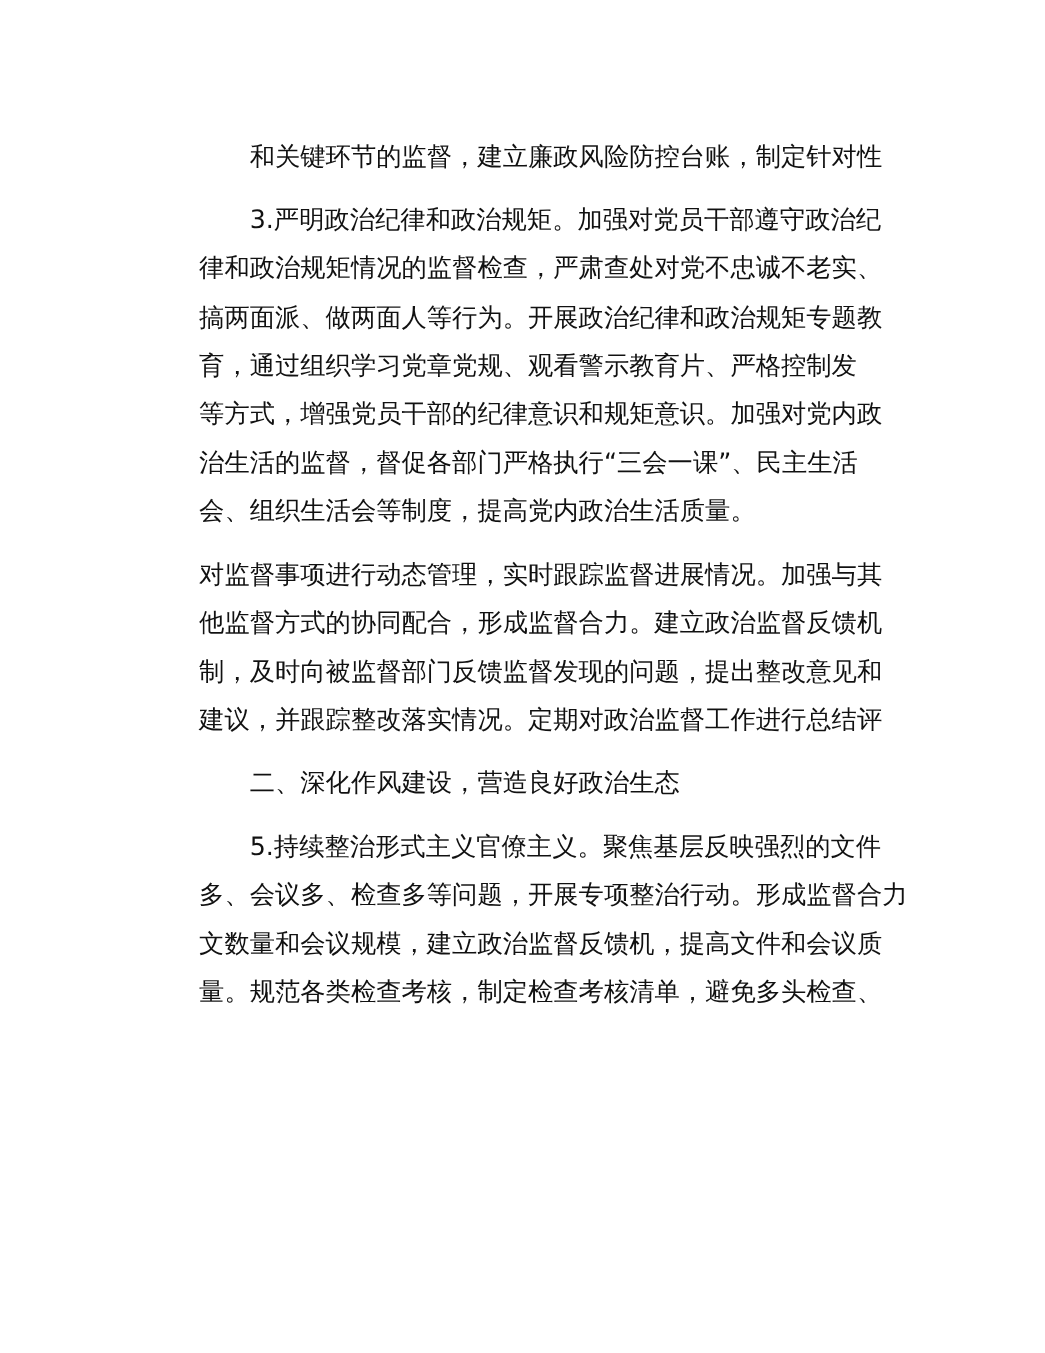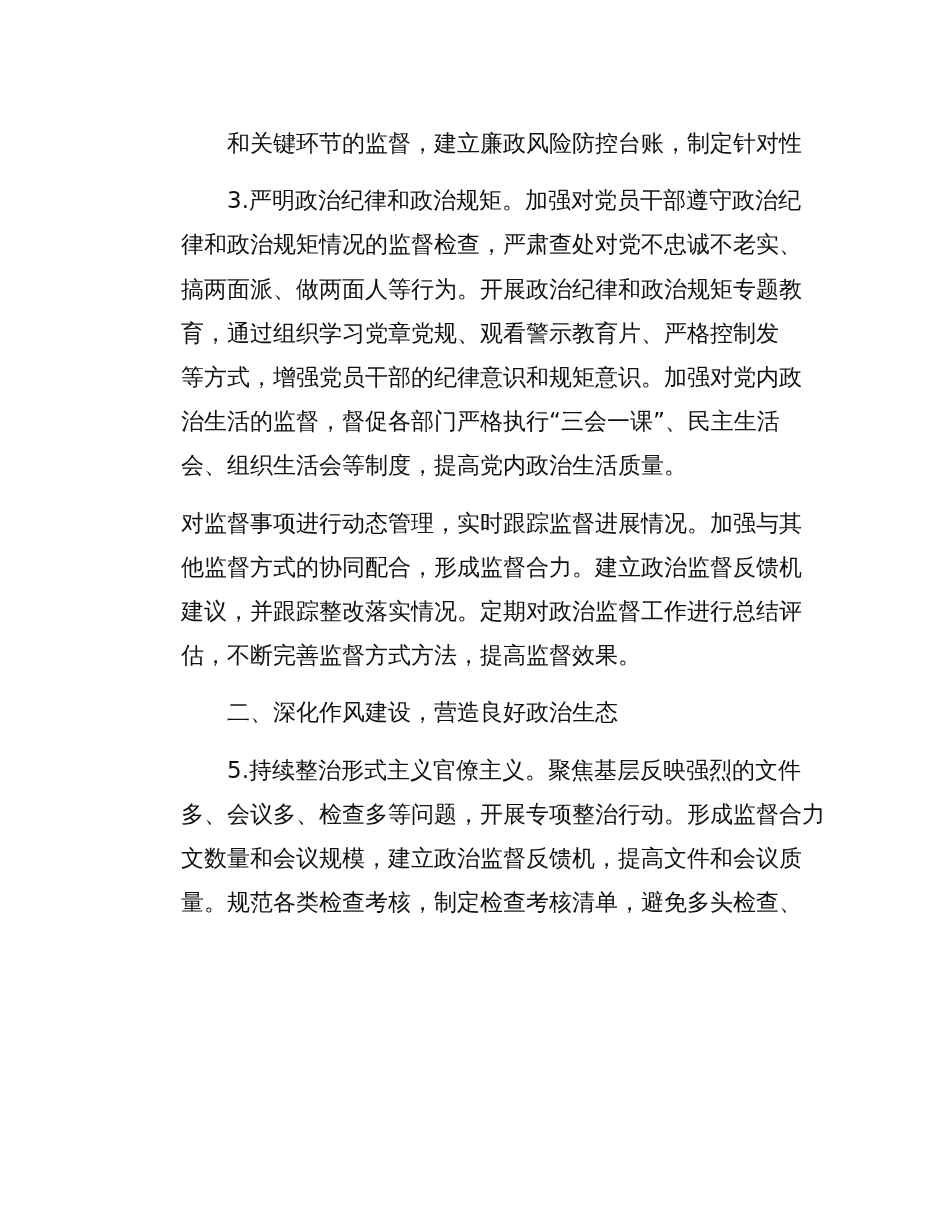--- a/index.html
+++ b/index.html
@@ -34,22 +34,22 @@
       <span class="line">搞两面派、做两面人等行为。开展政治纪律和政治规矩专题教</span>
       <span class="line">育，通过组织学习党章党规、观看警示教育片、严格控制发</span>
       <span class="line">等方式，增强党员干部的纪律意识和规矩意识。加强对党内政</span>
       <span class="line">治生活的监督，督促各部门严格执行“三会一课”、民主生活</span>
       <span class="line">会、组织生活会等制度，提高党内政治生活质量。</span>
     </p>
 
     <p class="para">
       <span class="line">对监督事项进行动态管理，实时跟踪监督进展情况。加强与其</span>
       <span class="line">他监督方式的协同配合，形成监督合力。建立政治监督反馈机</span>
+      <span class="line">制，及时向被监督部门反馈监督发现的问题，提出整改意见和</span>
       <span class="line">建议，并跟踪整改落实情况。定期对政治监督工作进行总结评</span>
-      <span class="line">估，不断完善监督方式方法，提高监督效果。</span>
     </p>
 
     <p class="para">
       <span class="line indent">二、深化作风建设，营造良好政治生态</span>
     </p>
 
     <p class="para">
       <span class="line indent">5.持续整治形式主义官僚主义。聚焦基层反映强烈的文件</span>
       <span class="line">多、会议多、检查多等问题，开展专项整治行动。形成监督合力</span>
       <span class="line">文数量和会议规模，建立政治监督反馈机，提高文件和会议质</span>

